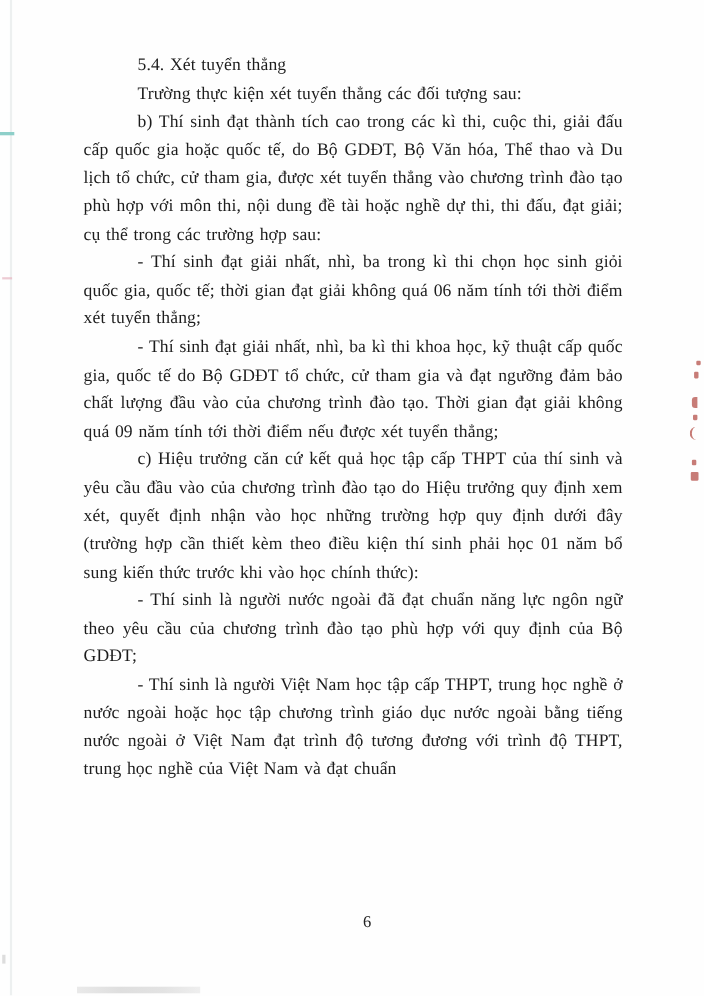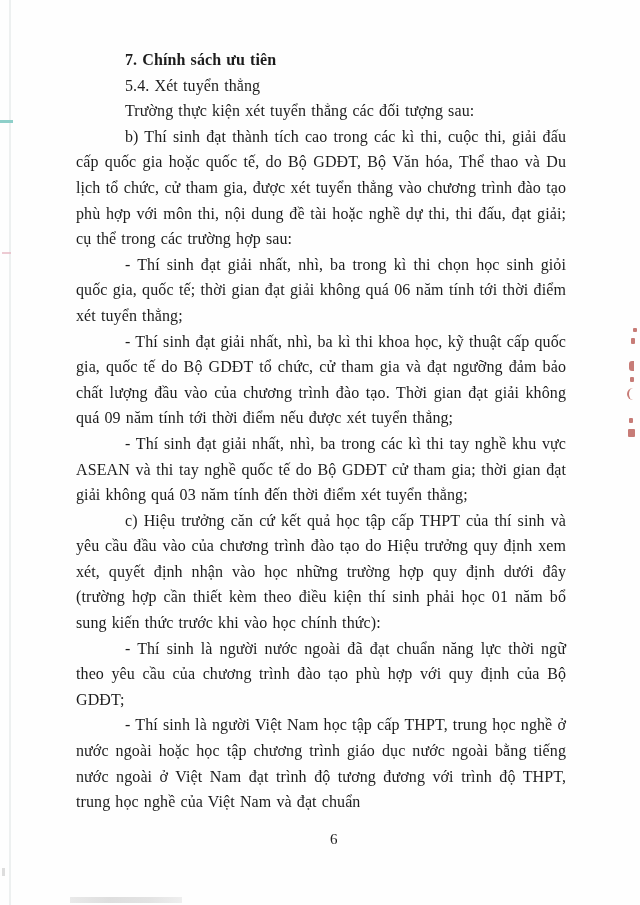--- a/index.html
+++ b/index.html
@@ -97,29 +97,27 @@
     width: 3px; height: 8px;
     background: rgba(160,160,160,0.35);
   }
 </style>
 </head>
 <body>
 
 <div class="page">
 
   <main class="doc">
-    <p class="heading">7. Chính sách ưu tiên</p>
     <p class="single">5.4. Xét tuyển thẳng</p>
     <p class="single">Trường thực kiện xét tuyển thẳng các đối tượng sau:</p>
     <p>b) Thí sinh đạt thành tích cao trong các kì thi, cuộc thi, giải đấu cấp quốc gia hoặc quốc tế, do Bộ GDĐT, Bộ Văn hóa, Thể thao và Du lịch tổ chức, cử tham gia, được xét tuyển thẳng vào chương trình đào tạo phù hợp với môn thi, nội dung đề tài hoặc nghề dự thi, thi đấu, đạt giải; cụ thể trong các trường hợp sau:</p>
     <p>- Thí sinh đạt giải nhất, nhì, ba trong kì thi chọn học sinh giỏi quốc gia, quốc tế; thời gian đạt giải không quá 06 năm tính tới thời điểm xét tuyển thẳng;</p>
     <p>- Thí sinh đạt giải nhất, nhì, ba kì thi khoa học, kỹ thuật cấp quốc gia, quốc tế do Bộ GDĐT tổ chức, cử tham gia và đạt ngưỡng đảm bảo chất lượng đầu vào của chương trình đào tạo. Thời gian đạt giải không quá 09 năm tính tới thời điểm nếu được xét tuyển thẳng;</p>
-    <p>- Thí sinh đạt giải nhất, nhì, ba trong các kì thi tay nghề khu vực ASEAN và thi tay nghề quốc tế do Bộ GDĐT cử tham gia; thời gian đạt giải không quá 03 năm tính đến thời điểm xét tuyển thẳng;</p>
     <p>c) Hiệu trưởng căn cứ kết quả học tập cấp THPT của thí sinh và yêu cầu đầu vào của chương trình đào tạo do Hiệu trưởng quy định xem xét, quyết định nhận vào học những trường hợp quy định dưới đây (trường hợp cần thiết kèm theo điều kiện thí sinh phải học 01 năm bổ sung kiến thức trước khi vào học chính thức):</p>
-    <p>- Thí sinh là người nước ngoài đã đạt chuẩn năng lực thời ngữ theo yêu cầu của chương trình đào tạo phù hợp với quy định của Bộ GDĐT;</p>
+    <p>- Thí sinh là người nước ngoài đã đạt chuẩn năng lực ngôn ngữ theo yêu cầu của chương trình đào tạo phù hợp với quy định của Bộ GDĐT;</p>
     <p>- Thí sinh là người Việt Nam học tập cấp THPT, trung học nghề ở nước ngoài hoặc học tập chương trình giáo dục nước ngoài bằng tiếng nước ngoài ở Việt Nam đạt trình độ tương đương với trình độ THPT, trung học nghề của Việt Nam và đạt chuẩn</p>
   </main>
 
   <div class="pagenum">6</div>
 
   <div class="edge-line"></div>
   <div class="teal-dash"></div>
   <div class="pink-dash"></div>
   <div class="stamp-frag sf1"></div>
   <div class="stamp-frag sf2"></div>

